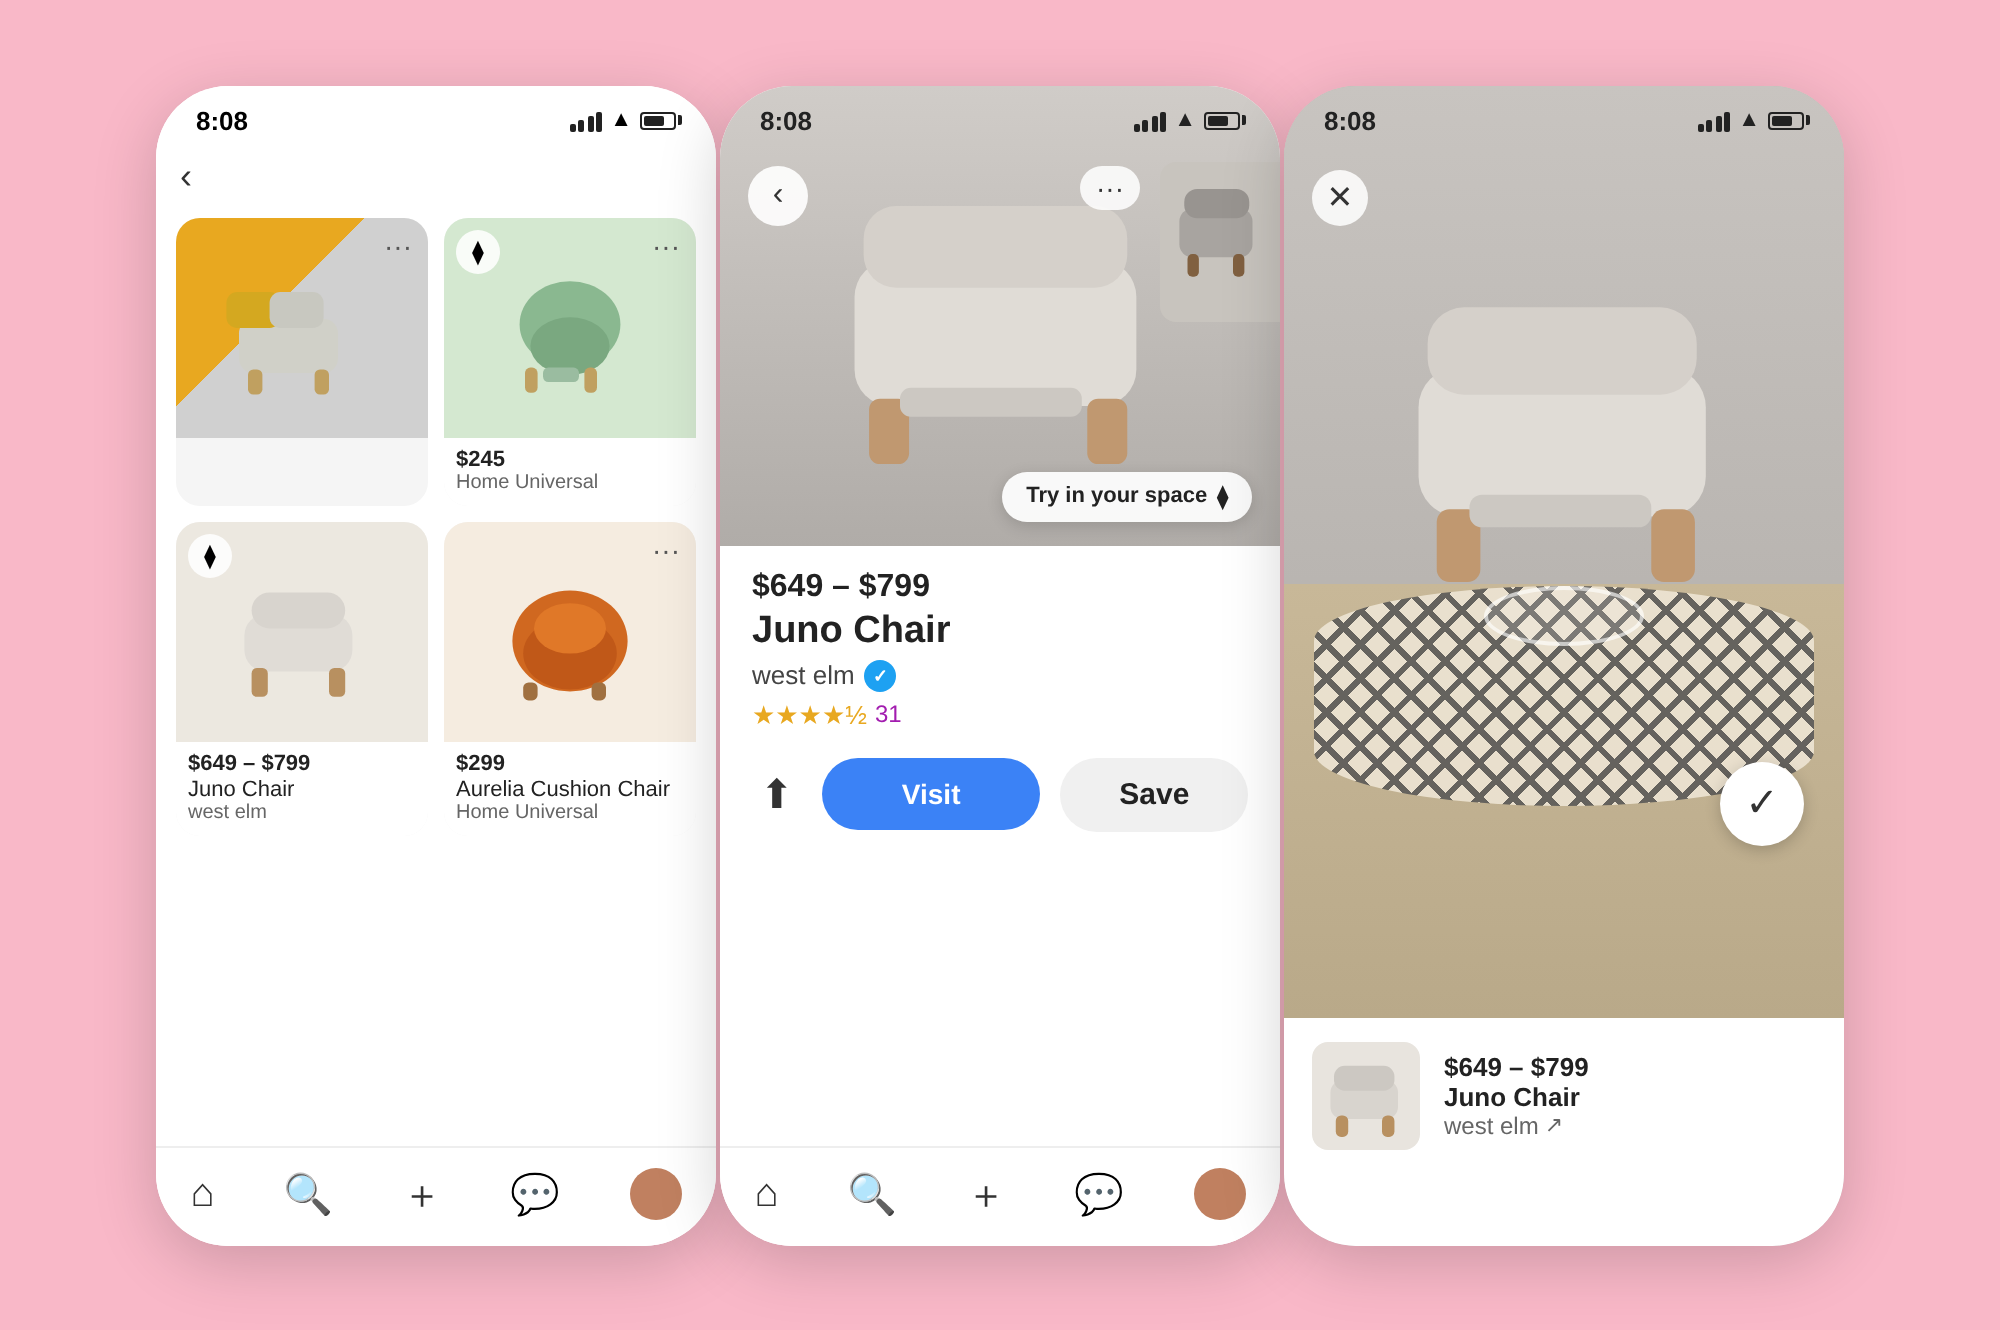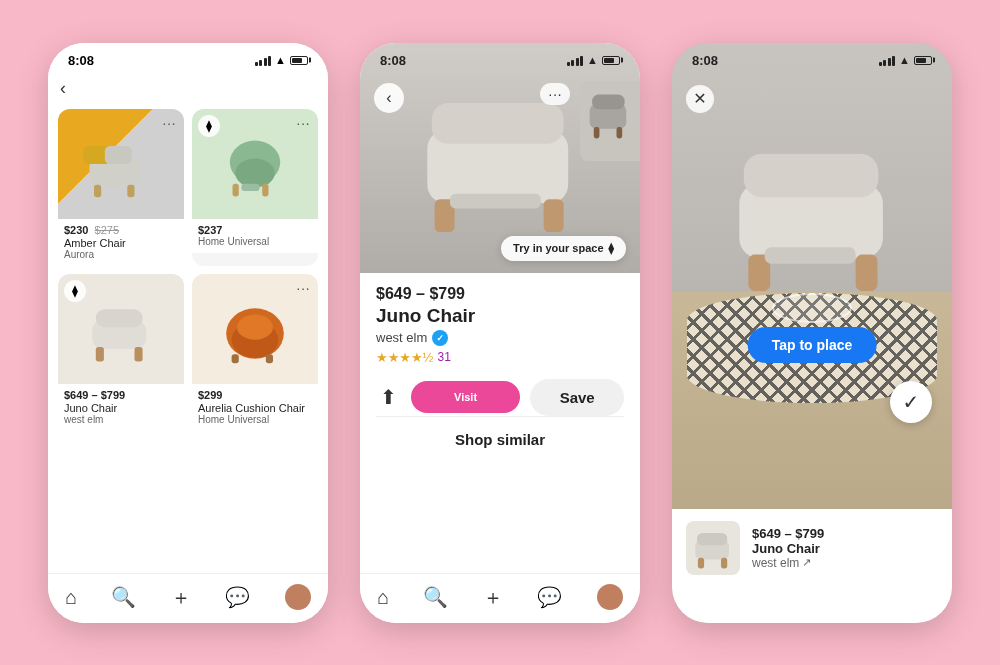--- a/index.html
+++ b/index.html
@@ -8,21 +8,21 @@
       display: flex;
       justify-content: center;
       align-items: center;
       width: 1000px;
       height: 665px;
       font-family: -apple-system, BlinkMacSystemFont, 'Segoe UI', sans-serif;
       overflow: hidden;
     }
     .phones-container {
       display: flex;
-      gap: 32px;
+      gap: 2px;
       align-items: center;
       padding: 20px;
     }
     .phone {
       background: #fff;
       border-radius: 36px;
       overflow: hidden;
       box-shadow: 0 8px 32px rgba(0,0,0,0.18);
       position: relative;
     }
@@ -353,26 +353,26 @@
     }
     .share-btn {
       background: none;
       border: none;
       font-size: 20px;
       cursor: pointer;
       color: #333;
       padding: 4px;
     }
     .visit-btn {
-      background: #ec4899;
+      background: #3b82f6;
       color: #fff;
       border: none;
       border-radius: 24px;
       padding: 10px 28px;
-      font-size: 11px;
+      font-size: 14px;
       font-weight: 700;
       cursor: pointer;
       flex: 1;
     }
     .save-btn {
       background: #f0f0f0;
       color: #222;
       border: none;
       border-radius: 24px;
       padding: 10px 20px;
@@ -530,45 +530,37 @@
       <div class="product-card">
         <div class="product-img chair-amber">
           <svg viewBox="0 0 100 80" width="90" height="72">
             <rect x="15" y="35" width="55" height="30" rx="8" fill="#d0d0c8"></rect>
             <rect x="8" y="20" width="30" height="20" rx="6" fill="#d4a820"></rect>
             <rect x="32" y="20" width="30" height="20" rx="6" fill="#c8c8c0"></rect>
             <rect x="20" y="63" width="8" height="14" rx="3" fill="#c0a060"></rect>
             <rect x="57" y="63" width="8" height="14" rx="3" fill="#c0a060"></rect>
           </svg>
           <span class="product-dots">···</span>
-        </div>
-        <div class="product-info">
-          <div class="product-price">
-            <span>$230</span>
-            <span class="product-price-old">$275</span>
-          </div>
-          <div class="product-name">Amber Chair</div>
-          <div class="product-brand">Aurora</div>
         </div>
       </div>
 
       <div class="product-card">
         <div class="product-img chair-green" style="position:relative;">
           <svg viewBox="0 0 100 80" width="90" height="72">
             <ellipse cx="50" cy="38" rx="28" ry="24" fill="#8ab890"></ellipse>
             <ellipse cx="50" cy="50" rx="22" ry="16" fill="#7aa880"></ellipse>
             <rect x="25" y="62" width="7" height="14" rx="3" fill="#c0a060"></rect>
             <rect x="58" y="62" width="7" height="14" rx="3" fill="#c0a060"></rect>
             <rect x="35" y="62" width="20" height="8" rx="3" fill="#9abca0"></rect>
           </svg>
           <div class="ar-badge">⧫</div>
           <span class="product-dots">···</span>
         </div>
         <div class="product-info">
-          <div class="product-price">$237</div>
+          <div class="product-price">$245</div>
           <div class="product-brand">Home Universal</div>
         </div>
       </div>
 
       <div class="product-card">
         <div class="product-img chair-white" style="position:relative;">
           <svg viewBox="0 0 100 80" width="90" height="72">
             <rect x="18" y="30" width="60" height="32" rx="12" fill="#e0dcd6"></rect>
             <rect x="22" y="18" width="52" height="20" rx="10" fill="#d8d4ce"></rect>
             <rect x="22" y="60" width="9" height="16" rx="3" fill="#b89060"></rect>
@@ -666,21 +658,20 @@
       </div>
       <div class="stars-row">
         <span class="stars">★★★★½</span>
         <span class="review-count">31</span>
       </div>
       <div class="action-row">
         <button class="share-btn">⬆</button>
         <button class="visit-btn">Visit</button>
         <button class="save-btn">Save</button>
       </div>
-      <div class="shop-similar-row">Shop similar</div>
     </div>
 
     <div class="bottom-nav">
       <span class="nav-icon">⌂</span>
       <span class="nav-icon">🔍</span>
       <span class="nav-icon">＋</span>
       <span class="nav-icon">💬</span>
       <div class="nav-avatar"></div>
     </div>
   </div>
@@ -723,21 +714,20 @@
           <rect x="30" y="65" width="158" height="82" rx="22" fill="#e0dcd6"></rect>
           <rect x="35" y="32" width="148" height="48" rx="20" fill="#d5d0ca"></rect>
           <rect x="40" y="143" width="24" height="40" rx="7" fill="#c09870"></rect>
           <rect x="158" y="143" width="24" height="40" rx="7" fill="#c09870"></rect>
           <rect x="58" y="135" width="100" height="18" rx="7" fill="#ccc8c2"></rect>
         </svg>
       </div>
 
       <div class="ar-circle-indicator"></div>
 
-      <button class="tap-to-place-btn">Tap to place</button>
 
       <div class="checkmark-btn">✓</div>
     </div>
 
     <div class="ar-bottom-card">
       <div class="ar-product-thumb">
         <svg viewBox="0 0 54 54" width="48" height="48">
           <rect x="7" y="18" width="38" height="22" rx="7" fill="#d8d4ce"></rect>
           <rect x="9" y="10" width="34" height="14" rx="6" fill="#ccc8c2"></rect>
           <rect x="10" y="38" width="7" height="12" rx="3" fill="#b89060"></rect>

